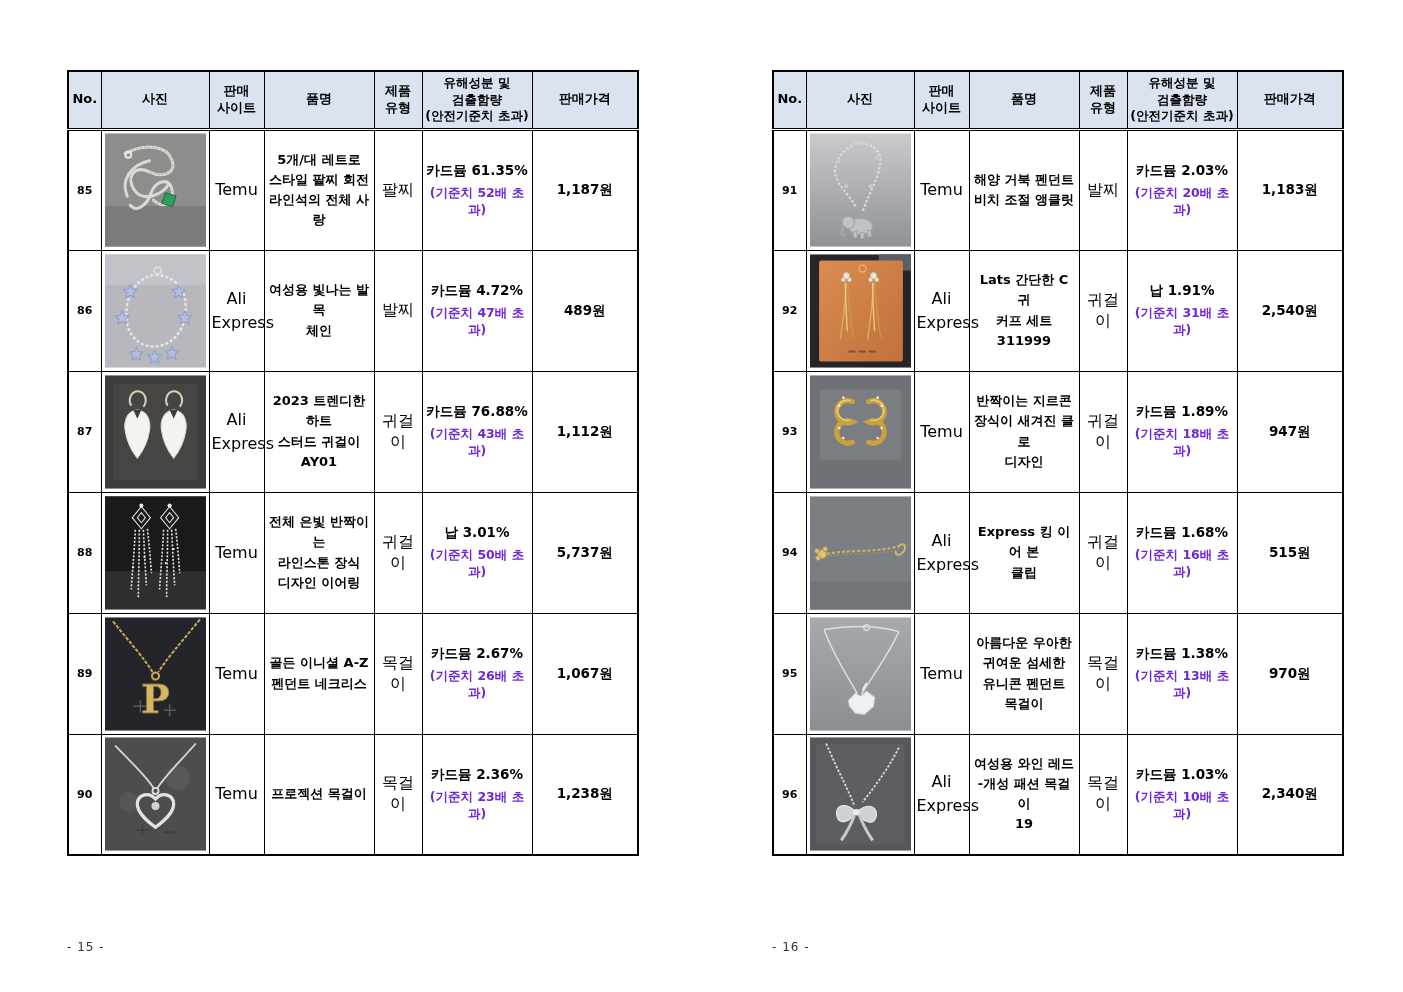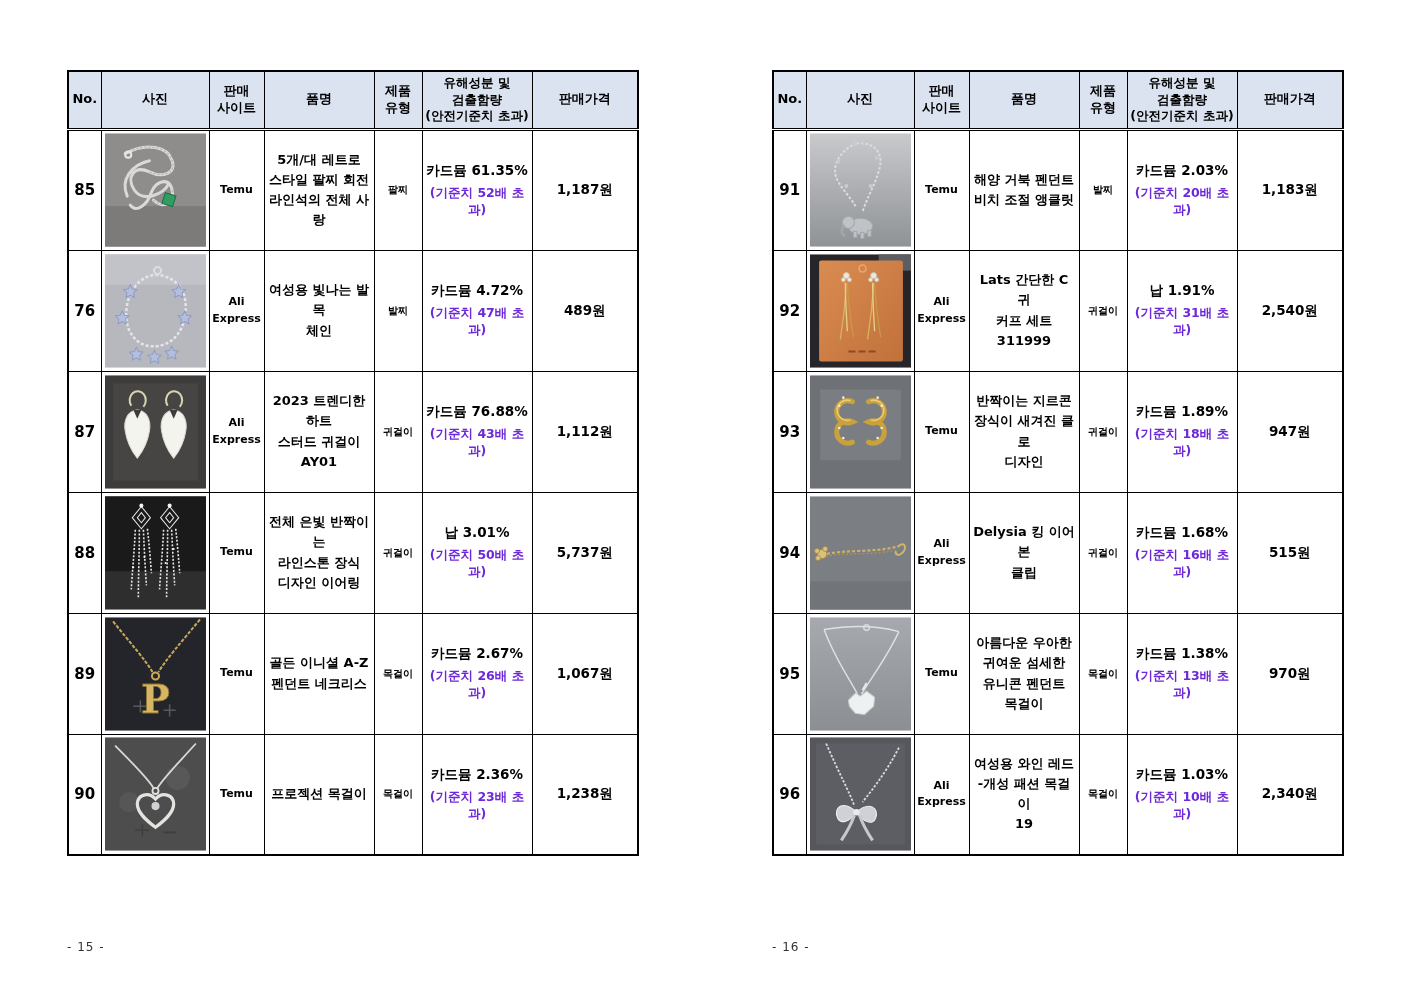--- a/index.html
+++ b/index.html
@@ -24,24 +24,24 @@
   col.c-price { width: 106px; }
 
   thead th {
     height: 58px; background: #dbe2f0; color: #000;
     font-size: 13px; font-weight: bold; text-align: center; vertical-align: middle;
     white-space: pre-line; line-height: 1.3; padding: 1px;
   }
   thead th.haz-h { font-size: 12.5px; margin-left: 24px; }
 
   tbody td { height: 121px; text-align: center; vertical-align: middle; padding: 2px; }
-  .t-no    { font-size: 15px; font-weight: bold; }
-  .t-site  { font-size: 11px; font-weight: bold; white-space: pre-line; line-height: 1.5; }
+  .t-no    { font-size: 11px; font-weight: bold; }
+  .t-site  { font-size: 16px; font-weight: normal; white-space: pre-line; line-height: 1.5; }
   .t-name  { font-size: 13px; font-weight: bold; white-space: pre-line; line-height: 1.55; margin-top: 24px; }
-  .t-type  { font-size: 10px; font-weight: bold; text-align: center; }
+  .t-type  { font-size: 16px; font-weight: normal; text-align: center; }
   .t-price { font-size: 13.5px; font-weight: bold; }
   .hz-main { font-size: 13.5px; font-weight: bold; color: #000; margin-bottom: 5px; }
   .hz-note { font-size: 12.5px; font-weight: bold; color: #6d28d9; }
 
   td.ph-cell { padding: 0; }
   .ph { display: block; margin: 0 auto; width: 101px; height: 114px; }
 
   .page-footer {
     position: absolute; top: 940px; width: 570px; 
     font-size: 12px; color: #333; letter-spacing: 1px;
@@ -105,21 +105,21 @@
 라인석의 전체 사랑</td>
         <td class="t-type">팔찌</td>
         <td>
           <div class="hz-main">카드뮴 61.35%</div>
           <div class="hz-note">(기준치 52배 초과)</div>
         </td>
         <td class="t-price">1,187원</td>
       </tr>
 
       <tr>
-        <td class="t-no">76</td>
+        <td class="t-no">86</td>
         <td class="ph-cell">
           <svg class="ph" viewBox="0 0 100 112">
             <rect width="100" height="112" fill="#b7b8be"></rect>
               <rect width="100" height="30" fill="#c2c3c9"></rect>
             <path d="M50,20 C74,22 83,40 79,62 C75,83 61,91 48,91 C33,91 21,79 21,60 C21,38 33,22 50,20" fill="none" stroke="#e4e5ea" stroke-width="2.5" stroke-dasharray="3,2"></path>
             <circle cx="52" cy="16" r="3.5" fill="none" stroke="#dcdde2" stroke-width="2"></circle>
             <g fill="#b4bede" stroke="#8f9cc6" stroke-width="1">
               <path d="M25,30 l2,4.2 4.6,.6 -3.3,3.2 .8,4.6 -4.1,-2.2 -4.1,2.2 .8,-4.6 -3.3,-3.2 4.6,-.6 z"></path>
               <path d="M17,56 l2,4.2 4.6,.6 -3.3,3.2 .8,4.6 -4.1,-2.2 -4.1,2.2 .8,-4.6 -3.3,-3.2 4.6,-.6 z"></path>
               <path d="M31,92 l2,4.2 4.6,.6 -3.3,3.2 .8,4.6 -4.1,-2.2 -4.1,2.2 .8,-4.6 -3.3,-3.2 4.6,-.6 z"></path>
@@ -452,21 +452,21 @@
               <circle cx="12" cy="57" r="4.5"></circle>
                 <circle cx="7" cy="54" r="2.5"></circle>
                 <circle cx="8" cy="61" r="2.5"></circle>
                 <circle cx="15" cy="52" r="2.5"></circle>
             </g>
             <path d="M87,50 c7,-7 10,2 3,7 c-3,2 -6,0 -5,-3" fill="none" stroke="#d0b668" stroke-width="2"></path>
           </svg>
         </td>
         <td class="t-site">Ali
 Express</td>
-        <td class="t-name">Delysia 킹 이어 본
+        <td class="t-name">Express 킹 이어 본
 클립</td>
         <td class="t-type">귀걸이</td>
         <td>
           <div class="hz-main">카드뮴 1.68%</div>
           <div class="hz-note">(기준치 16배 초과)</div>
         </td>
         <td class="t-price">515원</td>
       </tr>
 
       <tr>

